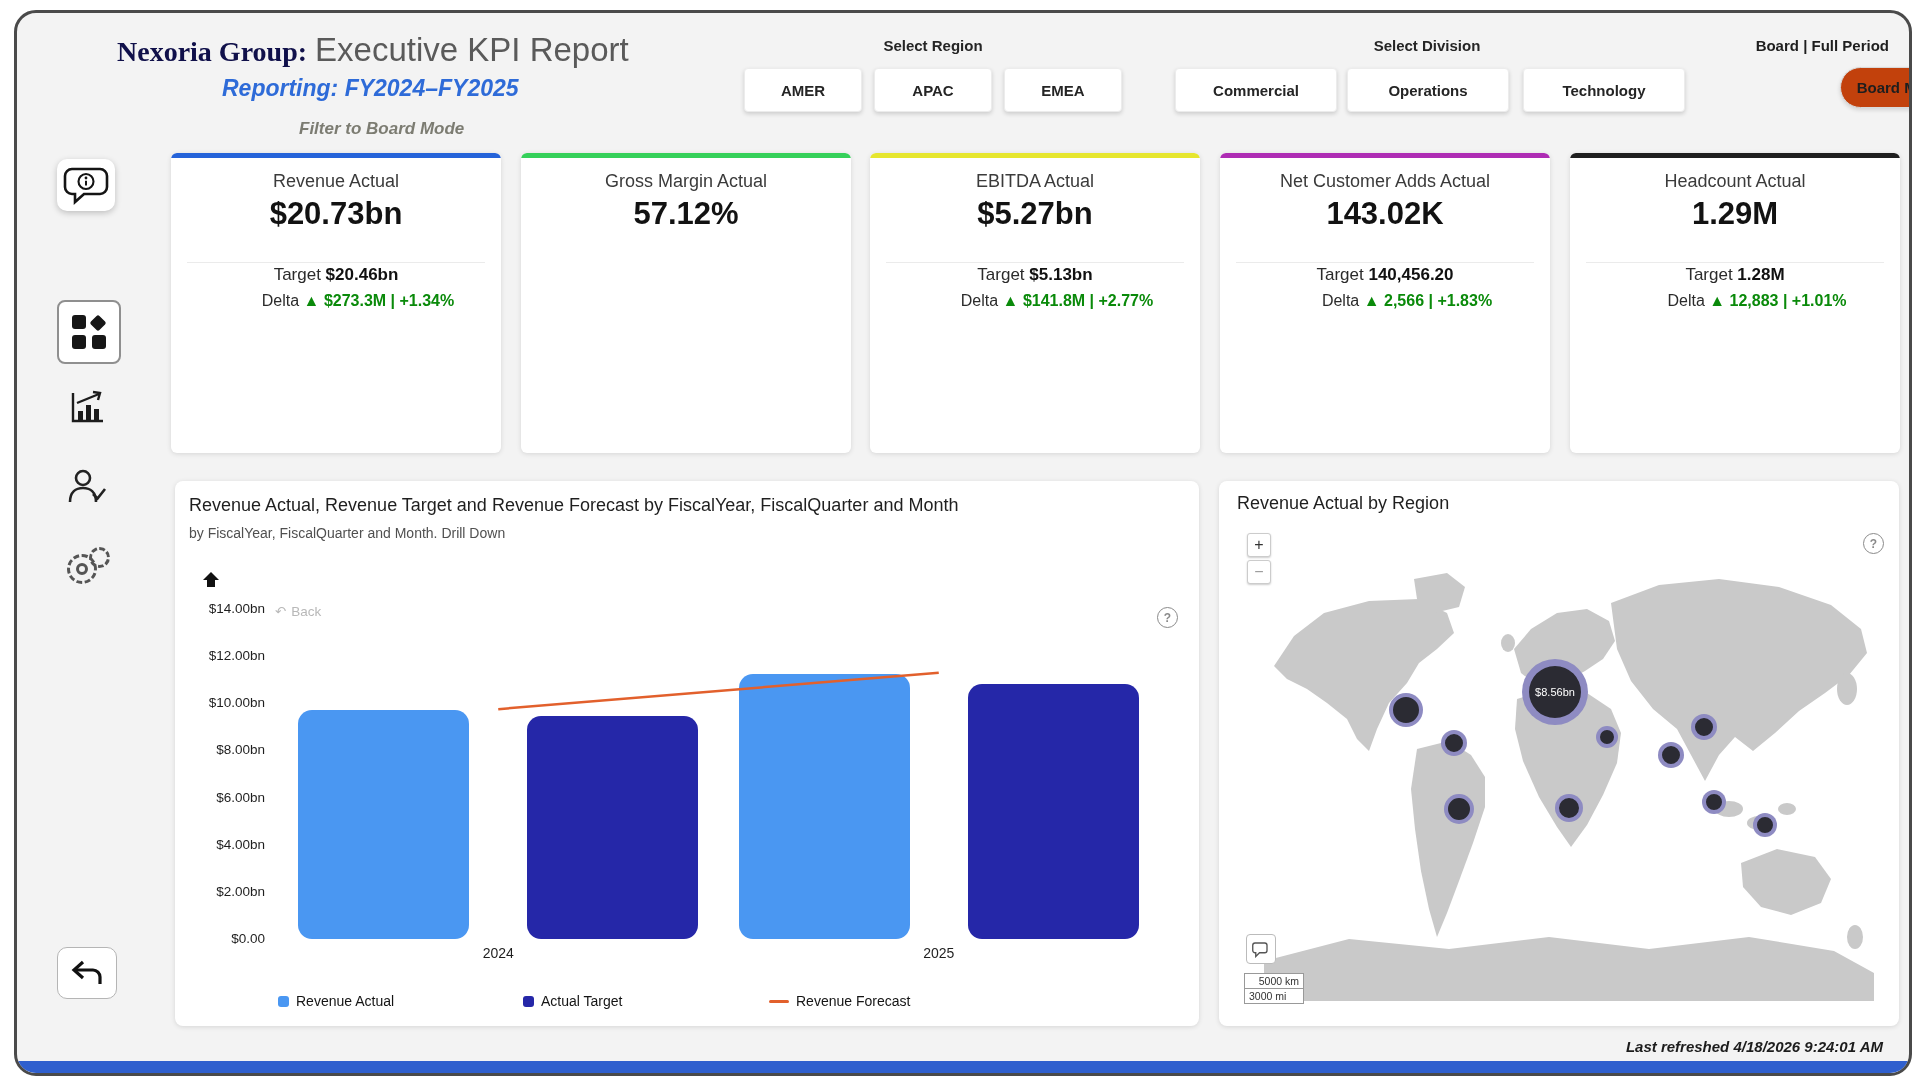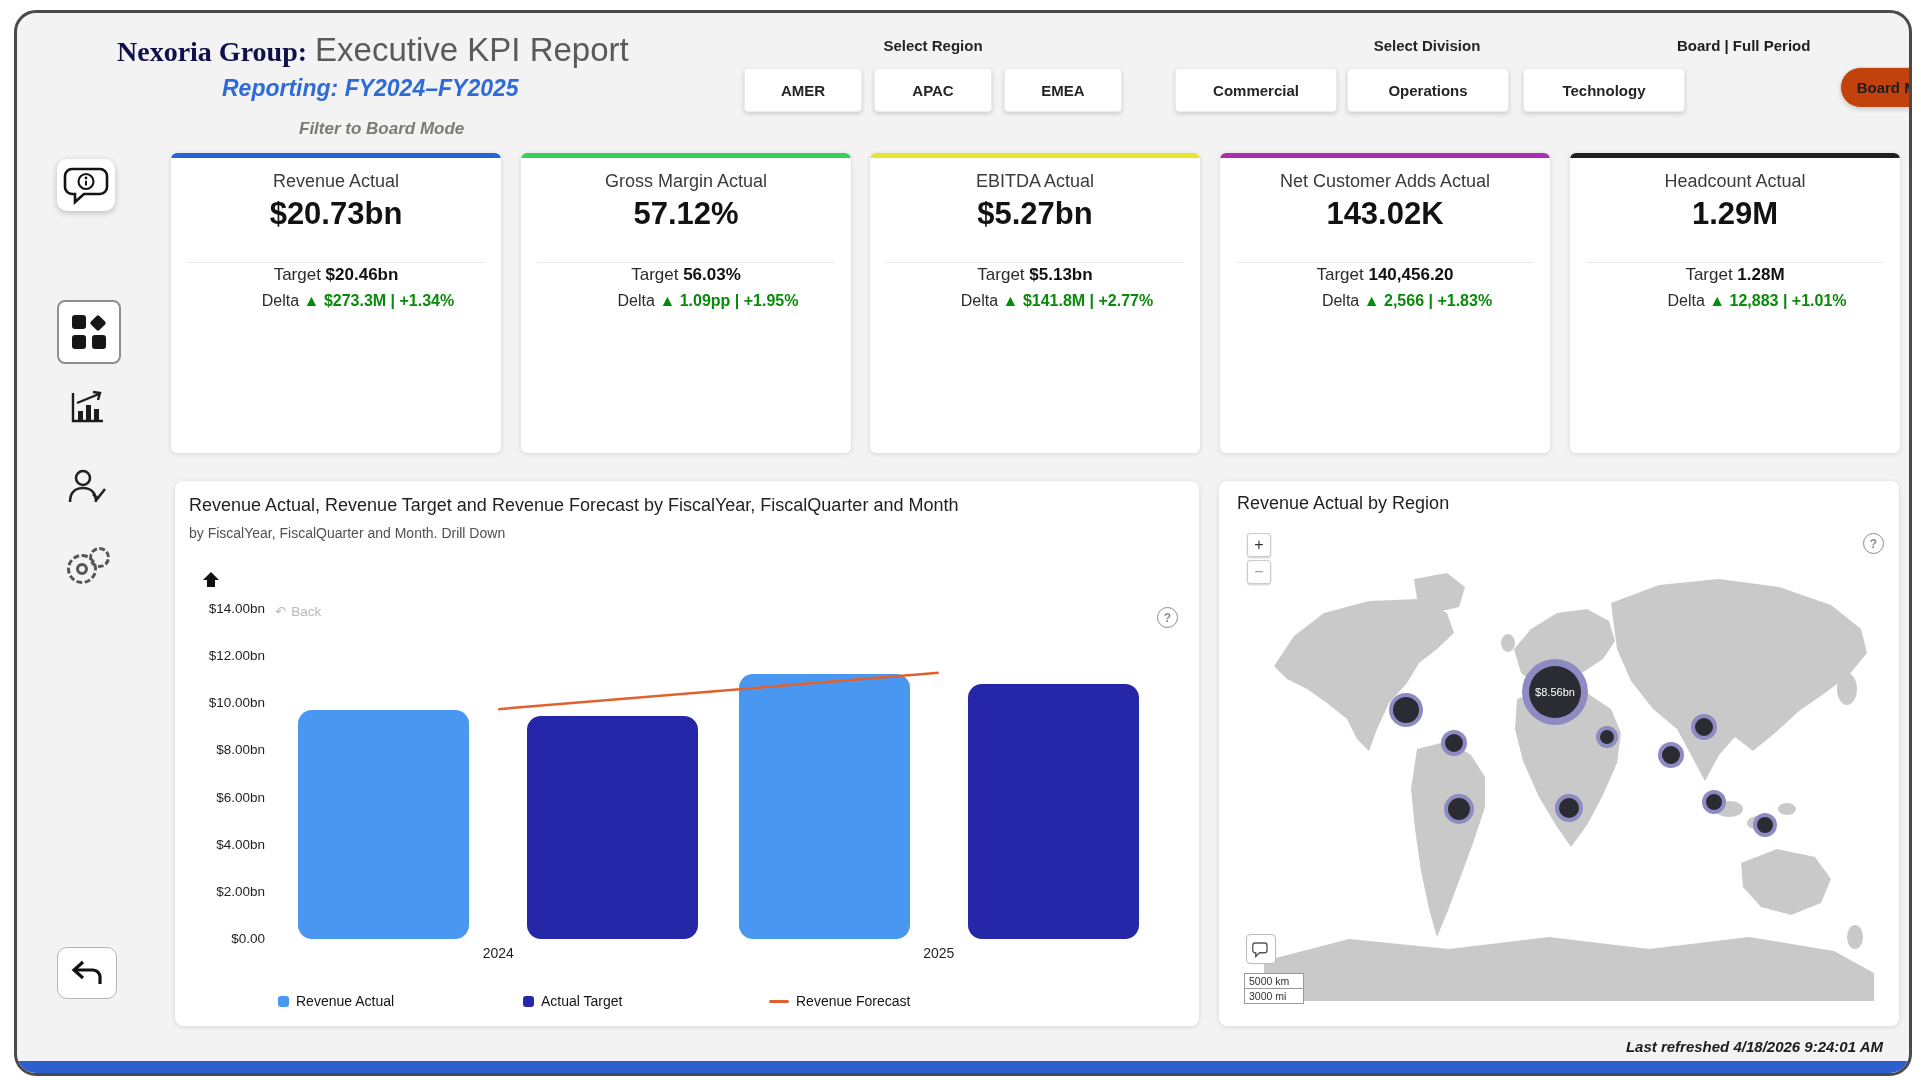--- a/index.html
+++ b/index.html
@@ -10,21 +10,21 @@
   
   .title-line{position:absolute;left:100px;top:18px;white-space:nowrap;}
   .brand{font-family:"Liberation Serif",serif;font-weight:bold;font-size:28px;color:#10104a;}
   .title-rest{font-size:33px;color:#5a5a5a;font-weight:300;margin-left:8px;}
   .subtitle{position:absolute;left:205px;top:62px;font-size:23px;font-weight:bold;font-style:italic;color:#2e6bd8;}
   .filter-note{position:absolute;left:282px;top:106px;font-size:17px;font-weight:bold;font-style:italic;color:#7c7c72;}
   .grp-label{position:absolute;top:24px;font-size:15px;font-weight:bold;color:#252525;text-align:center;}
   .hbtn{position:absolute;top:55px;height:44px;background:#fff;border:1px solid #ececec;border-radius:4px;
     box-shadow:0 2px 4px rgba(0,0,0,0.16);font-size:15px;font-weight:600;color:#252525;
     display:flex;align-items:center;justify-content:center;cursor:pointer;font-family:inherit;}
-  .board-label{position:absolute;left:1660px;top:24px;width:212px;text-align:left;font-size:15px;font-weight:bold;color:#1e1e1e;}
+  .board-label{position:absolute;left:1660px;top:24px;width:212px;text-align:right;font-size:15px;font-weight:bold;color:#1e1e1e;}
   .board-pill{position:absolute;left:1823px;top:54px;width:153px;height:41px;border-radius:22px;background:#c2410c;
     border:1px solid #d9d9d9;box-shadow:0 2px 4px rgba(0,0,0,0.14);display:flex;align-items:center;justify-content:center;
     gap:10px;font-size:15px;font-weight:bold;color:#1e1e1e;cursor:pointer;font-family:inherit;}
   .toggle-ring{width:19px;height:19px;border:2.5px solid #2a2a2a;border-radius:50%;display:inline-block;}
 
   
   .side-box{position:absolute;background:#fff;border-radius:10px;display:flex;align-items:center;justify-content:center;cursor:pointer;}
   .box-shadowed{box-shadow:0 2px 6px rgba(0,0,0,0.22);}
   .box-bordered{border:2px solid #8f8f8f;}
   .side-glyph{position:absolute;cursor:pointer;display:flex;align-items:center;justify-content:center;}
@@ -79,21 +79,21 @@
   #zoom-out{color:#9a9a9a;}
   #world-svg{position:absolute;left:0;top:60px;}
   #map-bubbles{position:absolute;left:0;top:0;width:680px;height:545px;pointer-events:none;}
   .bubble{position:absolute;border-radius:50%;background:#2b2b33;border:5px solid rgba(160,156,220,0.85);
     box-sizing:border-box;display:flex;align-items:center;justify-content:center;color:#fff;font-size:11px;pointer-events:auto;cursor:pointer;}
   .map-pin-btn{position:absolute;left:27px;top:453px;width:28px;height:28px;background:#fff;border:1px solid #bbb;
     border-radius:4px;display:flex;align-items:center;justify-content:center;cursor:pointer;}
   .map-scale{position:absolute;left:25px;top:492px;width:58px;background:#fff;border:1px solid #999;
     font-size:10.5px;color:#333;text-align:left;}
   .map-scale div{padding:1px 4px;}
-  .map-scale div:first-child{border-bottom:1px solid #999;}
+  .map-scale div:first-child{border-bottom:1px solid #999;text-align:right;}
 
   
   .footer-refresh{position:absolute;right:26px;bottom:18px;font-size:15px;font-style:italic;font-weight:bold;color:#1c1c1c;}
   .bottom-bar{position:absolute;left:0;right:0;bottom:0;height:12px;background:#2f5fce;}
 </style>
 </head>
 <body>
 
 <div class="page">
 
@@ -177,24 +177,20 @@
     <div class="kpi-sub">
       <div class="target-row"><span>Target</span> <b>$20.46bn</b></div>
       <div class="delta-row"><span class="delta-label">Delta</span> <span class="delta-val">▲ $273.3M | +1.34%</span></div>
     </div>
   </div>
 
   <div class="kpi-card" style="left:504px">
     <div class="kpi-accent" style="background: rgb(53, 208, 90);"></div>
     <div class="kpi-title">Gross Margin Actual</div>
     <div class="kpi-value">57.12%</div>
-    <div class="kpi-sub">
-      <div class="target-row"><span>Target</span> <b>56.03%</b></div>
-      <div class="delta-row"><span class="delta-label">Delta</span> <span class="delta-val">▲ 1.09pp | +1.95%</span></div>
-    </div>
   </div>
 
   <div class="kpi-card" style="left:853px">
     <div class="kpi-accent" style="background: rgb(230, 230, 46);"></div>
     <div class="kpi-title">EBITDA Actual</div>
     <div class="kpi-value">$5.27bn</div>
     <div class="kpi-sub">
       <div class="target-row"><span>Target</span> <b>$5.13bn</b></div>
       <div class="delta-row"><span class="delta-label">Delta</span> <span class="delta-val">▲ $141.8M | +2.77%</span></div>
     </div>

